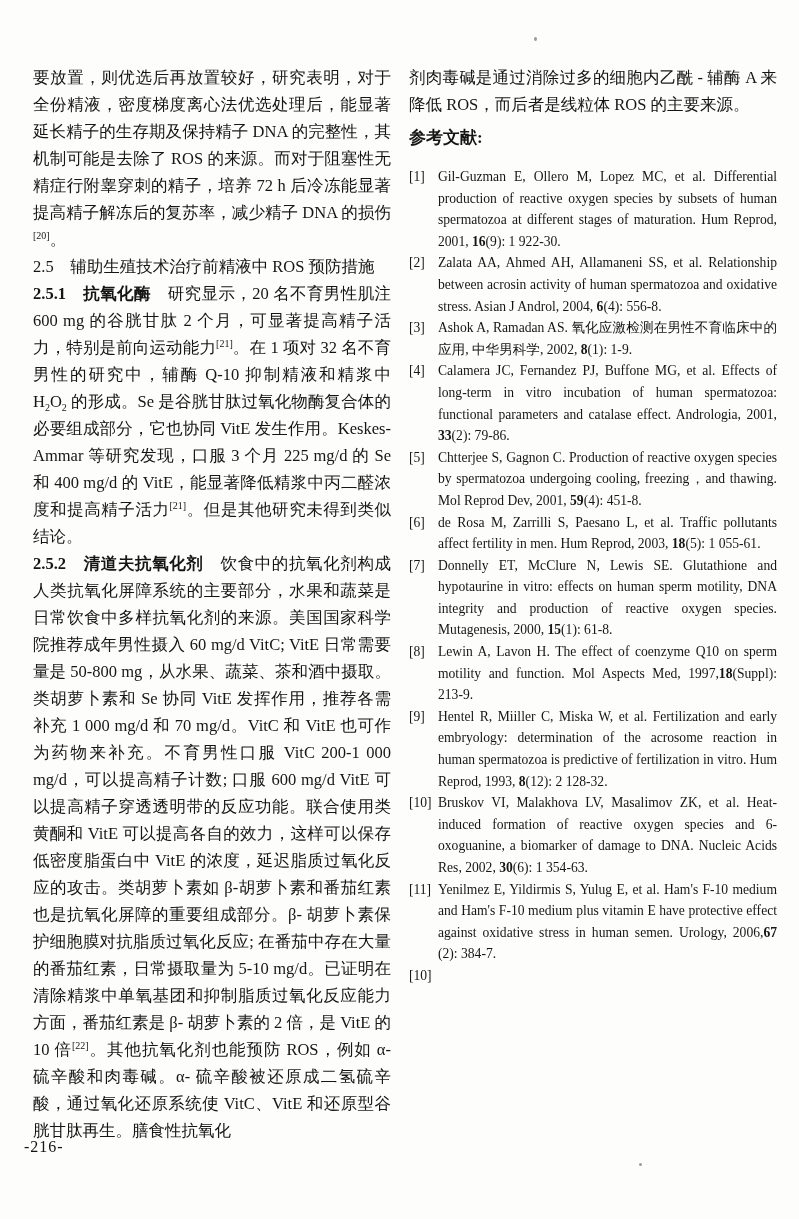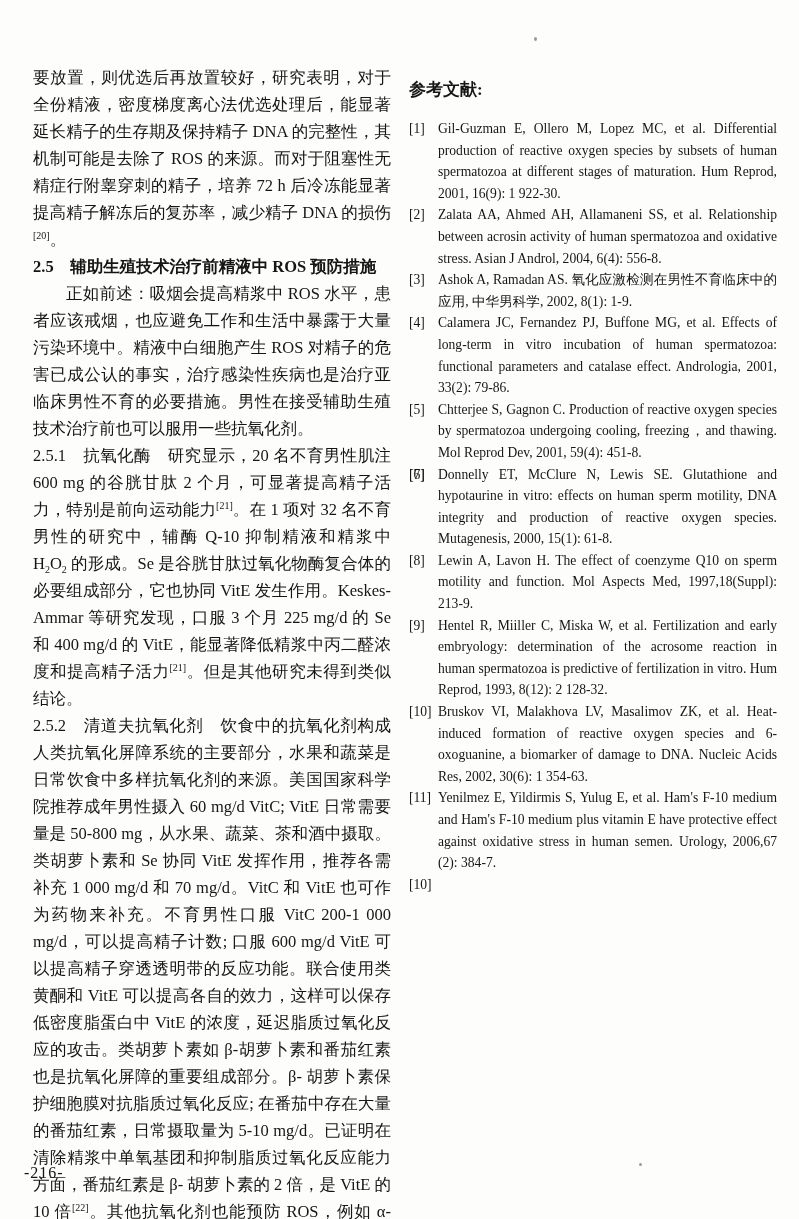--- a/index.html
+++ b/index.html
@@ -12,64 +12,64 @@
     position:relative;width:799px;height:1219px;
     background:#fdfdfb;overflow:hidden;color:#151515;
   }
   .col{position:absolute;top:64px;}
   .col-left{left:33px;width:358px;}
   .col-right{left:409px;width:368px;}
   .para,.sec-h{
     margin:0;font-size:16.5px;line-height:27px;
     text-align:justify;font-weight:normal;
   }
-  .sec-h{font-weight:bold;}
+  .sec-h{font-weight:normal;}
   .para.indent{text-indent:2em;}
-  .b{font-weight:normal;}
+  .b{font-weight:bold;}
   .i{}
   .para sup, .ref sup{font-size:10px;line-height:0;}
   .para sub, .ref sub{font-size:10px;line-height:0;}
   .refs-heading{
     font-size:17px;font-weight:bold;line-height:24px;
-    margin:14px 0 16px 0;
+    margin:8px 0 16px 0;
   }
   .refs{font-size:13.6px;line-height:21.6px;}
   .ref{position:relative;padding-left:29px;text-align:justify;margin:0;}
   .ref-label{position:absolute;left:0;top:0;}
   .page-number{
-    position:absolute;left:24px;top:1164px;
+    position:absolute;left:24px;top:1138px;
     font-size:16px;letter-spacing:1px;
   }
   .speck{position:absolute;background:#9a9a96;border-radius:50%;}
   .speck-top{left:534px;top:37px;width:3px;height:4px;}
   .speck-bottom{left:639px;top:1163px;width:3px;height:3px;}
 </style>
 </head>
 <body>
 
 <div class="page">
   <div class="col col-left" id="col-left">
       <p class="para"><span>要放置，则优选后再放置较好，研究表明，对于全份精液，密度梯度离心法优选处理后，能显著延长精子的生存期及保持精子 DNA 的完整性，其机制可能是去除了 ROS 的来源。而对于阻塞性无精症行附睾穿刺的精子，培养 72 h 后冷冻能显著提高精子解冻后的复苏率，减少精子 DNA 的损伤</span><sup>[20]</sup><span>。</span></p>
       <h2 class="sec-h"><span>2.5　辅助生殖技术治疗前精液中 ROS 预防措施</span></h2>
-      <p class="para indent"><span>正如前述：吸烟会提高精浆中 ROS 水平，患者应该戒烟，也应避免工作和生活中暴露于大量污染环境中。精液中白细胞产生 ROS 对精子的危害已成公认的事实，治疗感染性疾病也是治疗亚临床男性不育的必要措施。男性在接受辅助生殖技术治疗前也可以服用一些抗氧化剂。</span></p>
       <p class="para"><span class="b">2.5.1　抗氧化酶</span><span>　研究显示，20 名不育男性肌注 600 mg 的谷胱甘肽 2 个月，可显著提高精子活力，特别是前向运动能力</span><sup>[21]</sup><span>。在 1 项对 32 名不育男性的研究中，辅酶 Q-10 抑制精液和精浆中 H</span><sub>2</sub><span>O</span><sub>2</sub><span> 的形成。Se 是谷胱甘肽过氧化物酶复合体的必要组成部分，它也协同 VitE 发生作用。Keskes-Ammar 等研究发现，口服 3 个月 225 mg/d 的 Se 和 400 mg/d 的 VitE，能显著降低精浆中丙二醛浓度和提高精子活力</span><sup>[21]</sup><span>。但是其他研究未得到类似结论。</span></p>
       <p class="para"><span class="b">2.5.2　清道夫抗氧化剂</span><span>　饮食中的抗氧化剂构成人类抗氧化屏障系统的主要部分，水果和蔬菜是日常饮食中多样抗氧化剂的来源。美国国家科学院推荐成年男性摄入 60 mg/d VitC; VitE 日常需要量是 50-800 mg，从水果、蔬菜、茶和酒中摄取。类胡萝卜素和 Se 协同 VitE 发挥作用，推荐各需补充 1 000 mg/d 和 70 mg/d。VitC 和 VitE 也可作为药物来补充。不育男性口服 VitC 200-1 000 mg/d，可以提高精子计数; 口服 600 mg/d VitE 可以提高精子穿透透明带的反应功能。联合使用类黄酮和 VitE 可以提高各自的效力，这样可以保存低密度脂蛋白中 VitE 的浓度，延迟脂质过氧化反应的攻击。类胡萝卜素如 β-胡萝卜素和番茄红素也是抗氧化屏障的重要组成部分。β- 胡萝卜素保护细胞膜对抗脂质过氧化反应; 在番茄中存在大量的番茄红素，日常摄取量为 5-10 mg/d。已证明在清除精浆中单氧基团和抑制脂质过氧化反应能力方面，番茄红素是 β- 胡萝卜素的 2 倍，是 VitE 的 10 倍</span><sup>[22]</sup><span>。其他抗氧化剂也能预防 ROS，例如 α- 硫辛酸和肉毒碱。α- 硫辛酸被还原成二氢硫辛酸，通过氧化还原系统使 VitC、VitE 和还原型谷胱甘肽再生。膳食性抗氧化</span></p>
     </div>
 
   <div class="col col-right">
     <div id="right-text">
+        <p class="para"><span>剂肉毒碱是通过消除过多的细胞内乙酰 - 辅酶 A 来降低 ROS，而后者是线粒体 ROS 的主要来源。</span></p>
       </div>
     <h2 class="refs-heading">参考文献:</h2>
     <div class="refs" id="refs">
         <div class="ref"><span class="ref-label">[1]</span><span><span>Gil-Guzman E, Ollero M, Lopez MC, </span><span class="i">et al</span><span>. Differential production of reactive oxygen species by subsets of human spermatozoa at different stages of maturation. Hum Reprod, 2001, </span><span class="b">16</span><span>(9): 1 922-30.</span></span></div>
         <div class="ref"><span class="ref-label">[2]</span><span><span>Zalata AA, Ahmed AH, Allamaneni SS, </span><span class="i">et al</span><span>. Relationship between acrosin activity of human spermatozoa and oxidative stress. Asian J Androl, 2004, </span><span class="b">6</span><span>(4): 556-8.</span></span></div>
         <div class="ref"><span class="ref-label">[3]</span><span><span>Ashok A, Ramadan AS. 氧化应激检测在男性不育临床中的应用, 中华男科学, 2002, </span><span class="b">8</span><span>(1): 1-9.</span></span></div>
         <div class="ref"><span class="ref-label">[4]</span><span><span>Calamera JC, Fernandez PJ, Buffone MG, </span><span class="i">et al</span><span>. Effects of long-term </span><span class="i">in vitro</span><span> incubation of human spermatozoa: functional parameters and catalase effect. Andrologia, 2001, </span><span class="b">33</span><span>(2): 79-86.</span></span></div>
         <div class="ref"><span class="ref-label">[5]</span><span><span>Chtterjee S, Gagnon C. Production of reactive oxygen species by spermatozoa undergoing cooling, freezing，and thawing. Mol Reprod Dev, 2001, </span><span class="b">59</span><span>(4): 451-8.</span></span></div>
-        <div class="ref"><span class="ref-label">[6]</span></div>
+        <div class="ref"><span class="ref-label">[6]</span><span><span>de Rosa M, Zarrilli S, Paesano L, </span><span class="i">et al</span><span>. Traffic pollutants affect fertility in men. Hum Reprod, 2003, </span><span class="b">18</span><span>(5): 1 055-61.</span></span></div>
         <div class="ref"><span class="ref-label">[7]</span><span><span>Donnelly ET, McClure N, Lewis SE. Glutathione and hypotaurine </span><span class="i">in vitro</span><span>: effects on human sperm motility, DNA integrity and production of reactive oxygen species. Mutagenesis, 2000, </span><span class="b">15</span><span>(1): 61-8.</span></span></div>
         <div class="ref"><span class="ref-label">[8]</span><span><span>Lewin A, Lavon H. The effect of coenzyme Q10 on sperm motility and function. Mol Aspects Med, 1997,</span><span class="b">18</span><span>(Suppl): 213-9.</span></span></div>
         <div class="ref"><span class="ref-label">[9]</span><span><span>Hentel R, Miiller C, Miska W, </span><span class="i">et al</span><span>. Fertilization and early embryology: determination of the acrosome reaction in human spermatozoa is predictive of fertilization </span><span class="i">in vitro</span><span>. Hum Reprod, 1993, </span><span class="b">8</span><span>(12): 2 128-32.</span></span></div>
         <div class="ref"><span class="ref-label">[10]</span><span><span>Bruskov VI, Malakhova LV, Masalimov ZK, </span><span class="i">et al</span><span>. Heat-induced formation of reactive oxygen species and 6-oxoguanine, a biomarker of damage to DNA. Nucleic Acids Res, 2002, </span><span class="b">30</span><span>(6): 1 354-63.</span></span></div>
         <div class="ref"><span class="ref-label">[11]</span><span><span>Yenilmez E, Yildirmis S, Yulug E, </span><span class="i">et al</span><span>. Ham's F-10 medium and Ham's F-10 medium plus vitamin E have protective effect against oxidative stress in human semen. Urology, 2006,</span><span class="b">67</span><span> (2): 384-7.</span></span></div>
         <div class="ref"><span class="ref-label">[10]</span></div>
       </div>
   </div>
 
   <div class="page-number">-216-</div>

